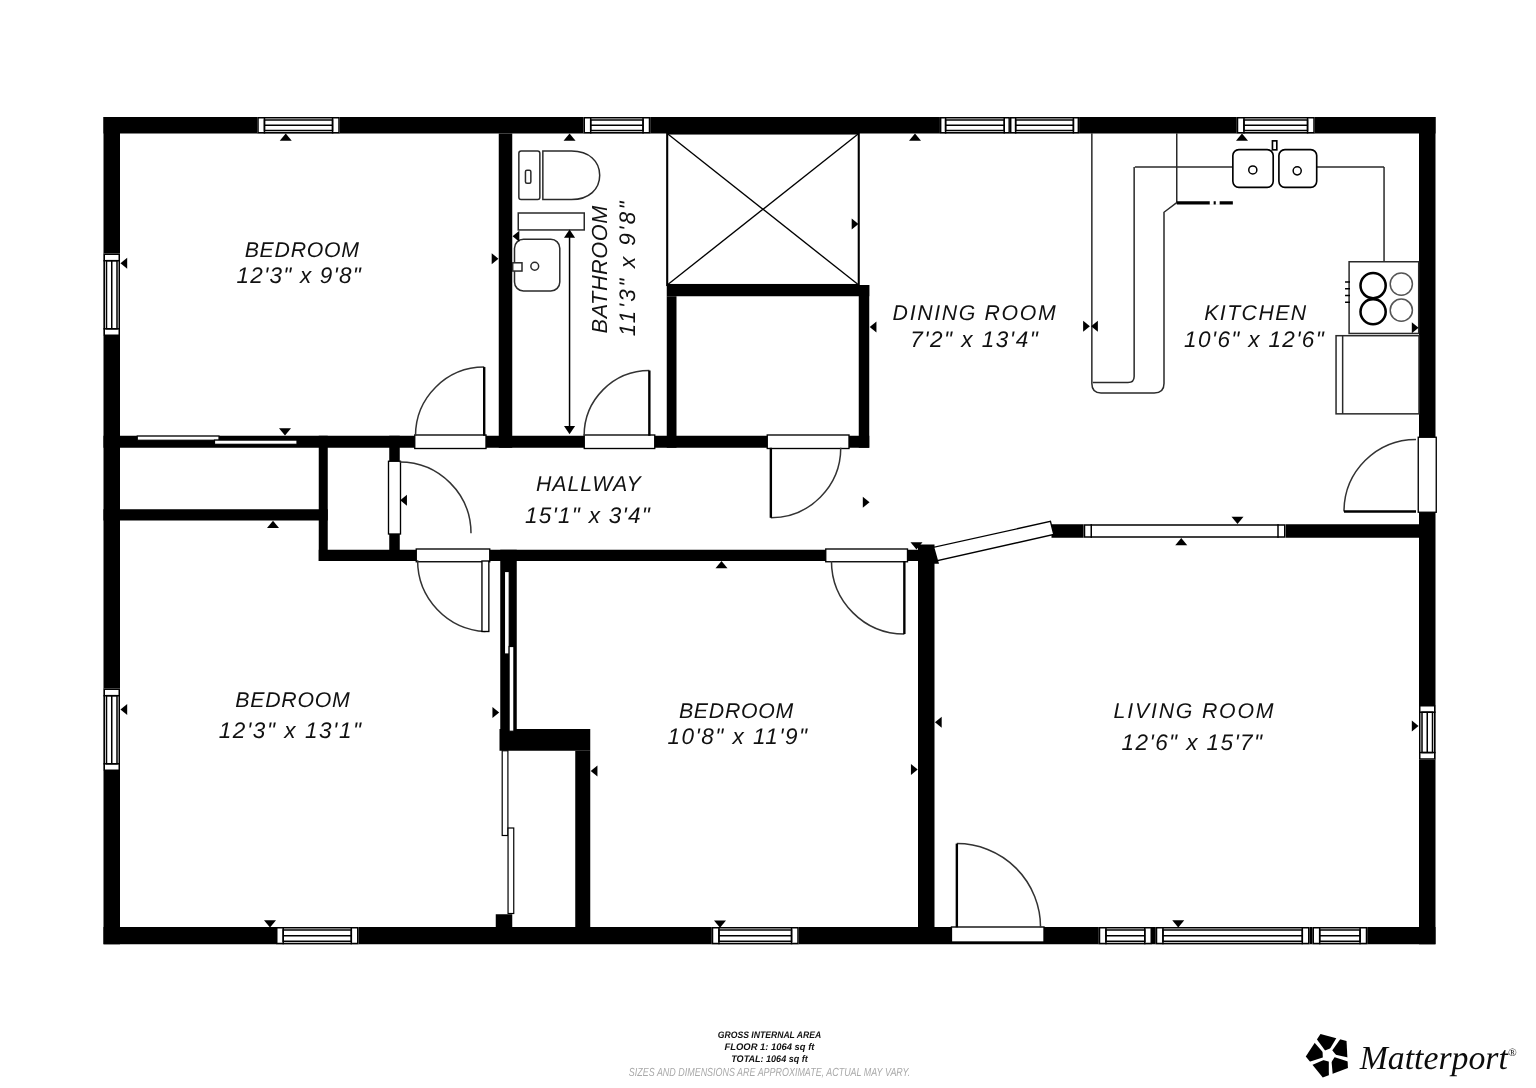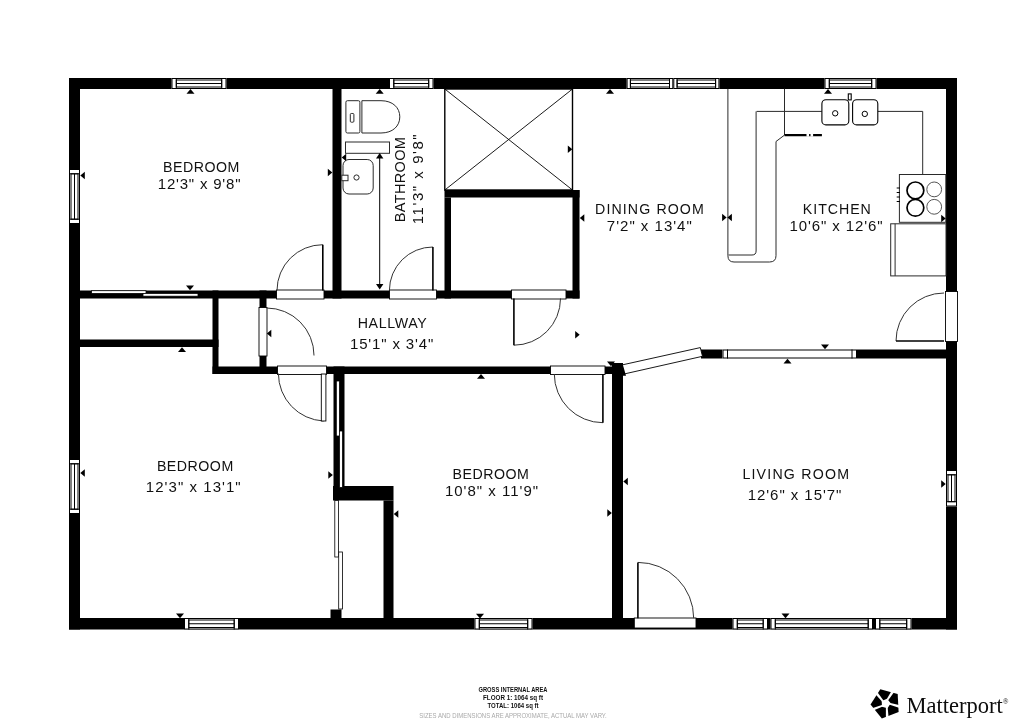--- a/index.html
+++ b/index.html
@@ -1,16 +1,16 @@
 <!DOCTYPE html>
 <html><head>
 <meta charset="utf-8">
 <style>
   html,body{margin:0;padding:0;background:#fff;}
-  #page{width:1024px;height:725px;position:relative;overflow:hidden;background:#fff;}
+  #page{width:1024px;height:725px;position:relative;overflow:hidden;background:#fff;font-style:italic;}
   svg{display:block;}
 </style>
 </head>
 <body>
 <div id="page">
 <svg width="1024" height="725" viewBox="0 0 1024 725">
 <rect x="0" y="0" width="1024" height="725" fill="#ffffff"></rect>
 
 <g fill="#000000" stroke="none">
 

